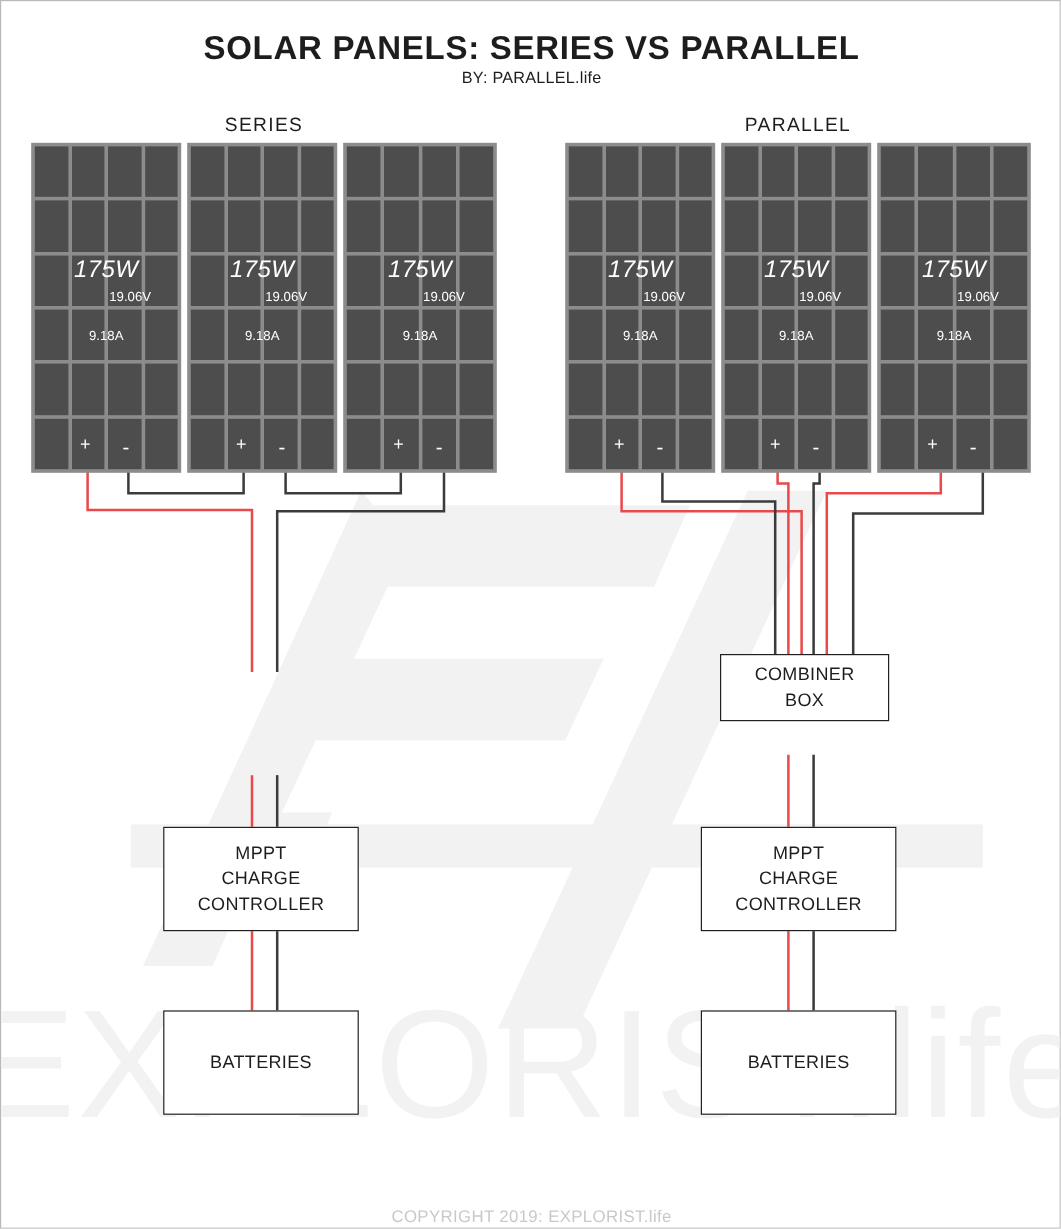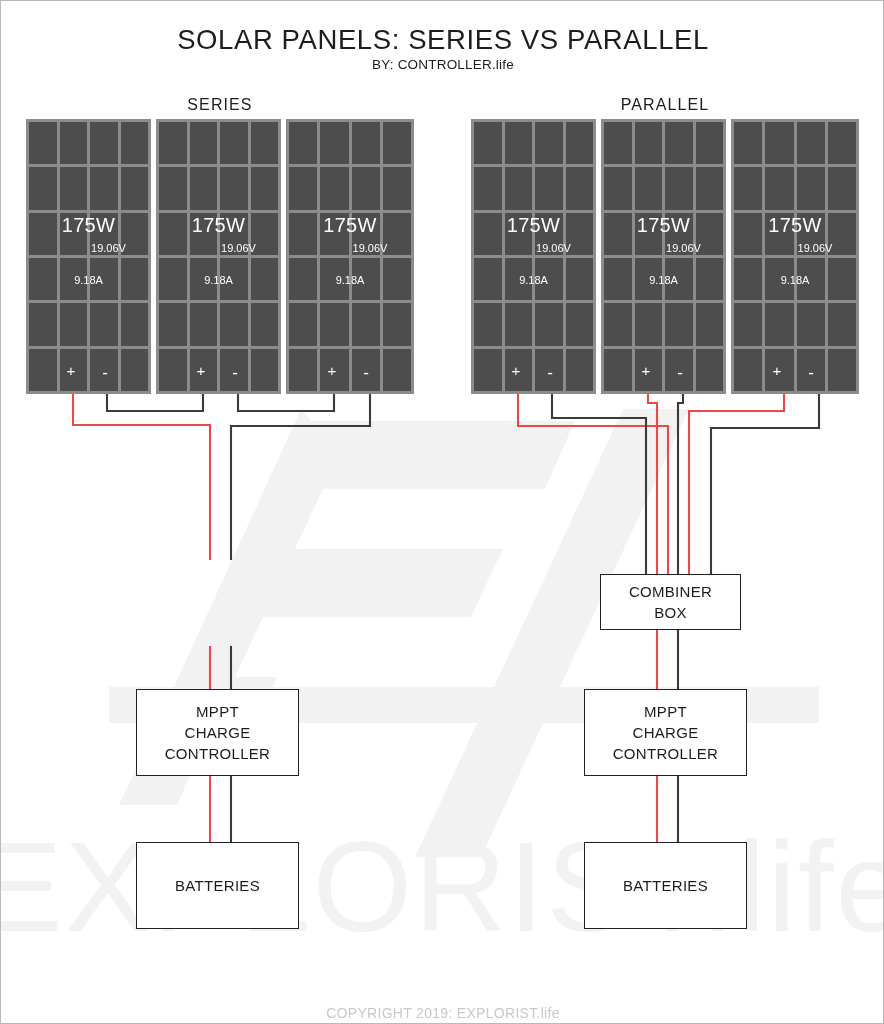--- a/index.html
+++ b/index.html
@@ -42,21 +42,21 @@
     left: 0;
     width: 884px;
     text-align: center;
     color: #1d1d1d;
     z-index: 3;
   }
   #main-title {
     top: 23px;
     font-size: 27.5px;
     letter-spacing: 0.6px;
-    font-weight: 400;
+    font-weight: 700;
   }
   #byline {
     top: 56px;
     font-size: 13.5px;
     letter-spacing: 0.2px;
   }
   #footer-copyright {
     top: 1004px;
     font-size: 14px;
     color: #c9c9c9;
@@ -90,21 +90,21 @@
   }
   .cell { background: #4d4d4d; }
   .panel-spec {
     position: absolute;
     left: 0;
     width: 100%;
     text-align: center;
     color: #ffffff;
     pointer-events: none;
   }
-  .spec-w  { top: 95px; font-size: 20px; letter-spacing: 0.3px; }
+  .spec-w  { top: 95px; font-size: 20px; letter-spacing: 0.3px; font-style: italic; }
   .spec-v  { top: 123px; font-size: 11px; padding-left: 20px; }
   .spec-a  { top: 155px; font-size: 11px; }
   .term {
     position: absolute;
     color: #ffffff;
     font-size: 15px;
     line-height: 1;
     text-align: center;
     width: 20px;
   }
@@ -141,21 +141,21 @@
                L544 488 L574 420 L310 420 Z"></path>
 
       <path d="M622 408 L414 856 L480 856 L688 408 Z"></path>
 
       <rect x="108" y="686" width="710" height="36"></rect>
     </g>
     <text x="442" y="930" text-anchor="middle" font-family="Liberation Sans, sans-serif" font-size="128" fill="#f2f2f2" letter-spacing="2">EXPLORIST.life</text>
   </svg>
 
   <div class="ttl" id="main-title">SOLAR PANELS: SERIES VS PARALLEL</div>
-  <div class="ttl" id="byline">BY: CONTROLLER.life</div>
+  <div class="ttl" id="byline">BY: PARALLEL.life</div>
 
   <div class="group-heading" style="left:25px; top:95px; width:388px;">SERIES</div>
   <div class="group-heading" style="left:470px; top:95px; width:388px;">PARALLEL</div>
 
   <div class="panel" style="left:25px; top:118px; width:125px; height:275px;">
     <div class="panel-grid">
       <div class="cell"></div>
         <div class="cell"></div>
         <div class="cell"></div>
         <div class="cell"></div>
@@ -396,21 +396,21 @@
 
 
   <div class="box" style="left:135px; top:688px; width:163px; height:87px;">
     <span>MPPT<br>CHARGE<br>CONTROLLER</span>
   </div>
 
   <div class="box" style="left:135px; top:841px; width:163px; height:87px;">
     <span>BATTERIES</span>
   </div>
 
-  <div class="box" style="left:599px; top:573px; width:141px; height:56px;">
+  <div class="box" style="left:599px; top:544px; width:141px; height:56px;">
     <span>COMBINER<br>BOX</span>
   </div>
 
   <div class="box" style="left:583px; top:688px; width:163px; height:87px;">
     <span>MPPT<br>CHARGE<br>CONTROLLER</span>
   </div>
 
   <div class="box" style="left:583px; top:841px; width:163px; height:87px;">
     <span>BATTERIES</span>
   </div>

